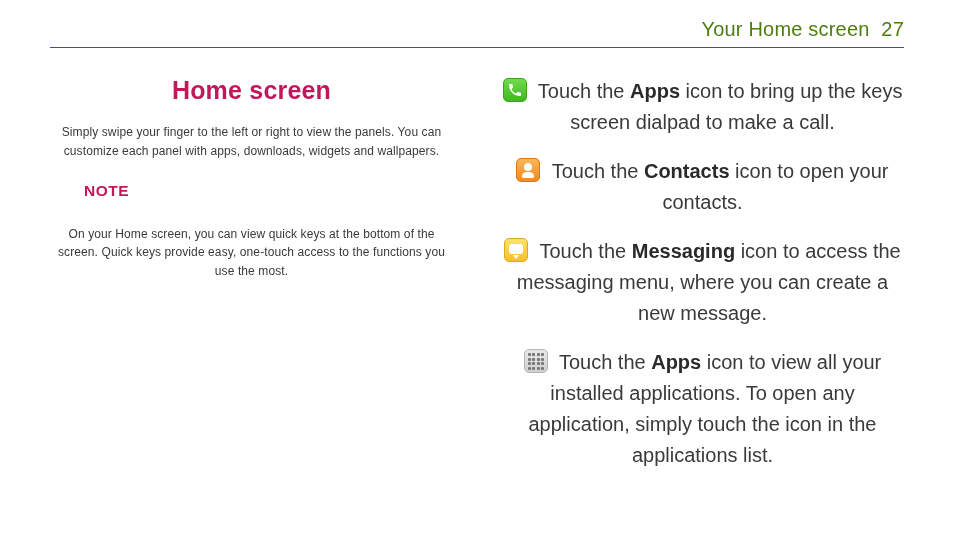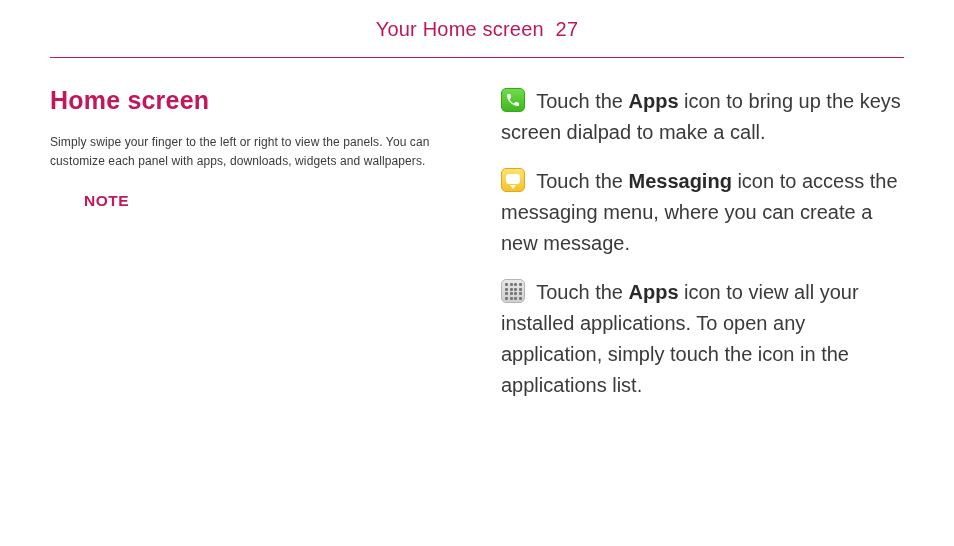--- a/index.html
+++ b/index.html
@@ -5,32 +5,33 @@
   * { box-sizing: border-box; margin: 0; padding: 0; }
   html, body { width: 954px; height: 546px; }
   body {
     font-family: "Helvetica Neue", Helvetica, Arial, sans-serif;
     background: #fff;
     color: #3a3a3a;
     padding: 18px 50px 30px 50px;
     position: relative;
   }
   .header {
-    text-align: center;
+    text-align: right;
     font-size: 20px;
-    color: #be185d;
-    padding-bottom: 16px;
+    color: #4d7c0f;
+    padding-bottom: 6px;
     border-bottom: 1px solid #c2185b;
     margin-bottom: 28px;
     letter-spacing: 0.2px;
   }
   .header .pg { margin-left: 6px; }
   .cols {
     display: flex;
     gap: 48px;
+    text-align: center;
   }
   .col {
     flex: 1 1 0;
     min-width: 0;
   }
   h2.section-title {
     color: #c2185b;
     font-weight: 700;
     font-size: 25px;
     margin-bottom: 18px;
@@ -150,33 +151,38 @@
 </div>
 
 <div class="cols">
 
   <div class="col">
     <h2 class="section-title">Home screen</h2>
     <p class="body">Simply swipe your finger to the left or right to view the panels. You can customize each panel with apps, downloads, widgets and wallpapers.</p>
     <div class="note-block">
       <span class="note-label">NOTE</span>
     </div>
+    <p class="body">On your Home screen, you can view quick keys at the bottom of the screen. Quick keys provide easy, one-touch access to the functions you use the most.</p>
   </div>
 
   <div class="col">
 
     <p class="icon-entry">
       <span class="app-icon icon-phone">
         <svg width="16" height="16" viewBox="0 0 24 24">
             <path fill="#fff" d="M6.6 10.8c1.4 2.8 3.8 5.2 6.6 6.6l2.2-2.2c.3-.3.7-.4 1-.2 1.1.4 2.3.6 3.6.6.6 0 1 .4 1 1V20c0 .6-.4 1-1 1C10.6 21 3 13.4 3 4c0-.6.4-1 1-1h3.4c.6 0 1 .4 1 1 0 1.3.2 2.5.6 3.6.1.3 0 .7-.2 1l-2.2 2.2z"></path>
           </svg>
       </span>
       <span>Touch the </span><span class="bold">Apps</span><span> icon to bring up the keys screen dialpad to make a call.</span>
     </p>
 
+    <p class="icon-entry">
+      <span class="app-icon icon-contacts"></span>
+      <span>Touch the </span><span class="bold">Contacts</span><span> icon to open your contacts.</span>
+    </p>
 
     <p class="icon-entry">
       <span class="app-icon icon-messaging"></span>
       <span>Touch the </span><span class="bold">Messaging</span><span> icon to access the messaging menu, where you can create a new message.</span>
     </p>
 
     <p class="icon-entry">
       <span class="app-icon icon-apps">
         <span class="grid">
             <span></span>

